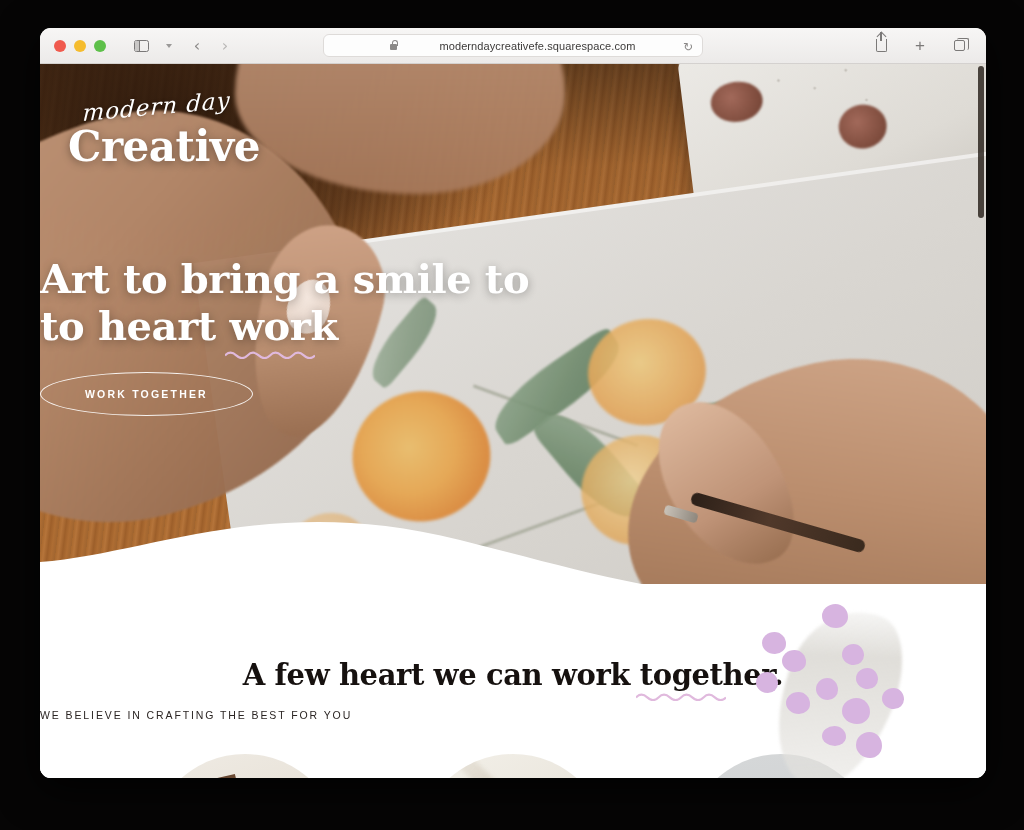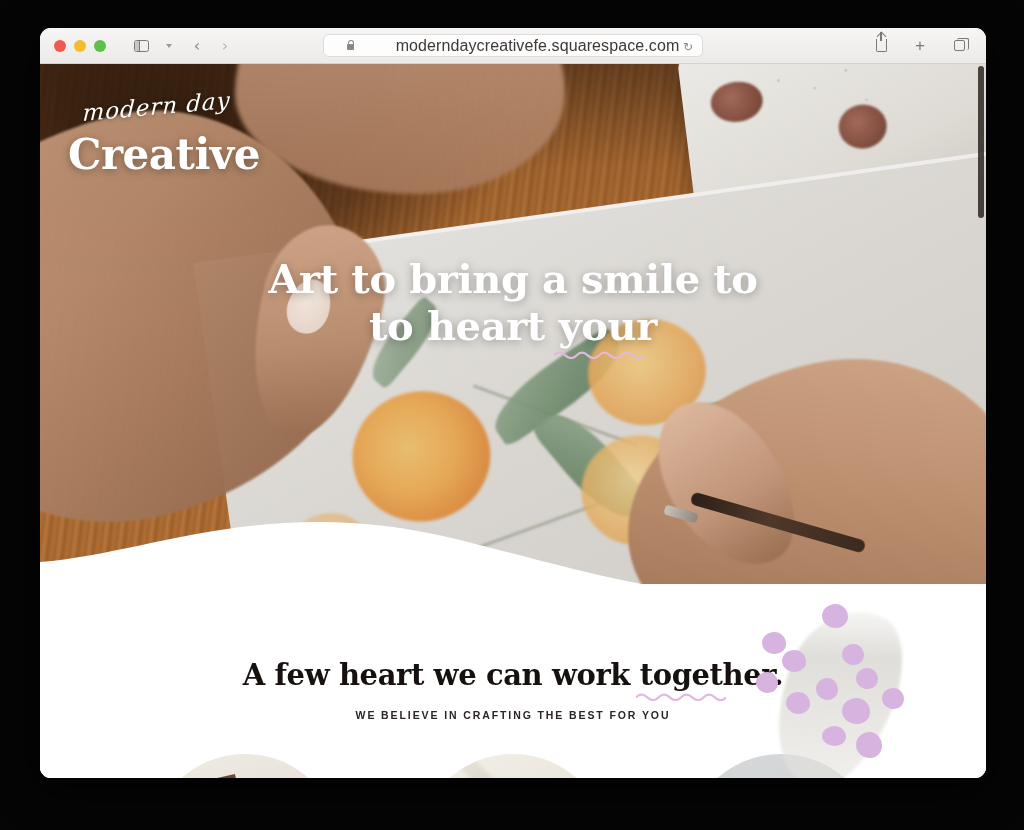--- a/index.html
+++ b/index.html
@@ -93,21 +93,21 @@
     position: relative; margin-top: 2px;
   }
   .lock::before {
     content:""; position:absolute;
     left: 1.2px; top: -4px;
     width: 4.6px; height: 5px;
     border: 1.3px solid #8b8988;
     border-bottom: none;
     border-radius: 3px 3px 0 0;
   }
-  .url-text { font-size: 16px; color: #3c3a39; letter-spacing: 0.1px; margin-left: 36px; }
+  .url-text { font-size: 11px; color: #3c3a39; letter-spacing: 0.1px; margin-left: 36px; }
   .reload {
     position: absolute; right: 9px; top: 5px;
     font-size: 12px; color: #8b8988;
     font-family: "DejaVu Sans", sans-serif;
   }
 
   .tb-icons-right {
     margin-left: auto;
     display: flex; align-items: center; gap: 13px;
     color: #7b7978;
@@ -363,21 +363,21 @@
     text-shadow: 0 1px 4px rgba(0,0,0,0.4);
     line-height: 1;
   }
   .logo-main {
     font-family: "DejaVu Serif", serif;
     font-weight: bold;
     font-size: 42px;
     color: #fff;
     letter-spacing: -0.5px;
     line-height: 0.95;
-    margin-top: 10px;
+    margin-top: 2px;
     text-shadow: 0 2px 8px rgba(0,0,0,0.35);
   }
   .nav {
     margin-left: auto;
     display: flex;
     align-items: center;
     gap: 23px;
     margin-top: 10px;
   }
   .nav-item {
@@ -410,21 +410,21 @@
     font-weight: bold;
     font-size: 19px;
     color: #fff;
     line-height: 1;
   }
 
   
   .hero-copy {
     position: absolute;
     left: 0; right: 0; top: 192px;
-    text-align: center;
+    text-align: left;
     z-index: 15;
   }
   .hero-title {
     font-family: "DejaVu Serif", serif;
     font-weight: bold;
     font-size: 40px;
     line-height: 1.17;
     color: #fff;
     text-shadow: 0 2px 10px rgba(0,0,0,0.3);
     letter-spacing: -0.4px;
@@ -471,24 +471,23 @@
   .sec-title {
     text-align: center;
     margin-top: 74px;
     font-family: "DejaVu Serif", serif;
     font-weight: bold;
     font-size: 29px;
     color: #16110f;
     letter-spacing: -0.4px;
   }
   .sec-sub {
-    text-align: center;
     margin-top: 17px;
     font-size: 10.5px;
-    font-weight: bold;
+    font-weight: normal;
     letter-spacing: 1.9px;
     color: #2b2523;
   }
   .circles {
     position: absolute;
     left: 0; right: 0; top: 170px;
     display: flex;
     justify-content: center;
     gap: 76px;
     padding: 0 70px;
@@ -662,25 +661,26 @@
         <div class="logo">
           <div class="logo-script">modern day</div>
           <div class="logo-main">Creative</div>
         </div>
       </div>
 
       <div class="hero-copy">
         <div class="hero-title">
           <div>Art to bring a smile to</div>
           <div>
-            <span>to heart </span><span class="squiggle-wrap"><span>your</span><svg class="squiggle" viewBox="0 0 100 10" preserveAspectRatio="none">
+            <span>to heart </span><span class="squiggle-wrap"><span>work</span><svg class="squiggle" viewBox="0 0 100 10" preserveAspectRatio="none">
                   <path d="M0,6 Q6,0 12.5,6 T25,6 T37.5,6 T50,6 T62.5,6 T75,6 T87.5,6 T100,6" fill="none" stroke="currentColor" stroke-width="2.4"></path>
                 </svg></span>
           </div>
         </div>
+        <div class="cta">WORK TOGETHER</div>
       </div>
 
       <svg class="wave" viewBox="0 0 946 130" preserveAspectRatio="none">
         <path d="M0,58 C110,50 230,-12 420,36 C580,76 700,120 946,82 L946,130 L0,130 Z" fill="#ffffff"></path>
       </svg>
     </div>
 
     <div class="section-two">
 
       <div class="deco">

